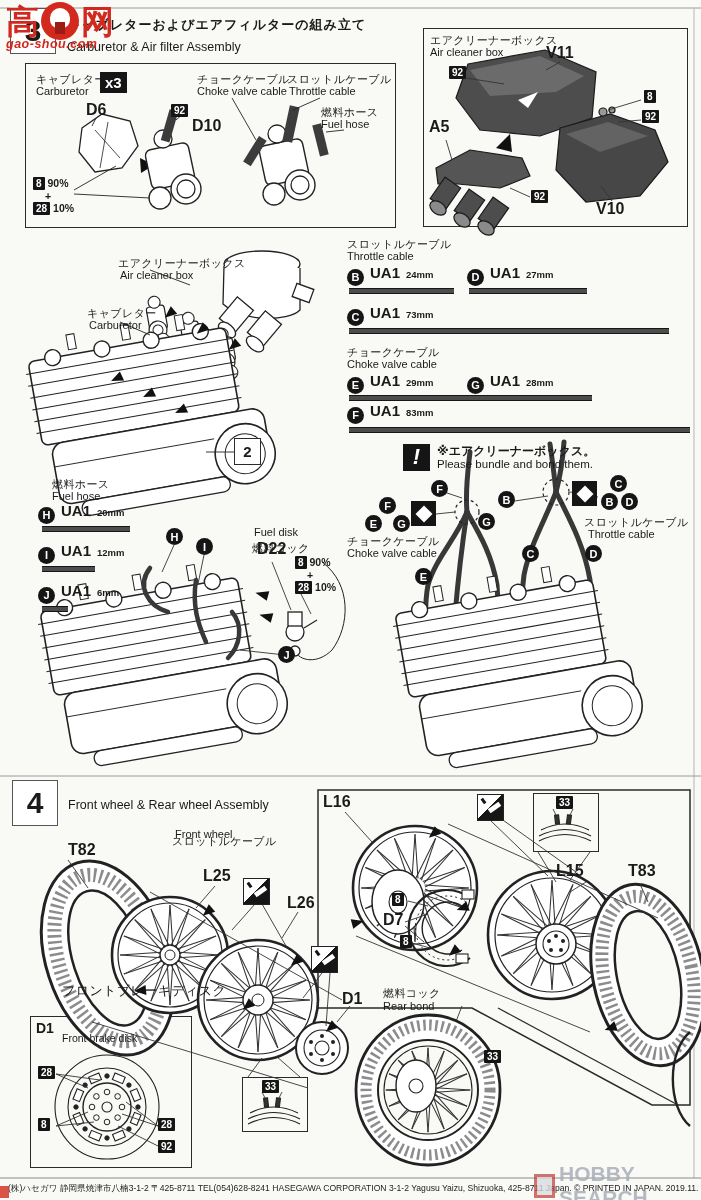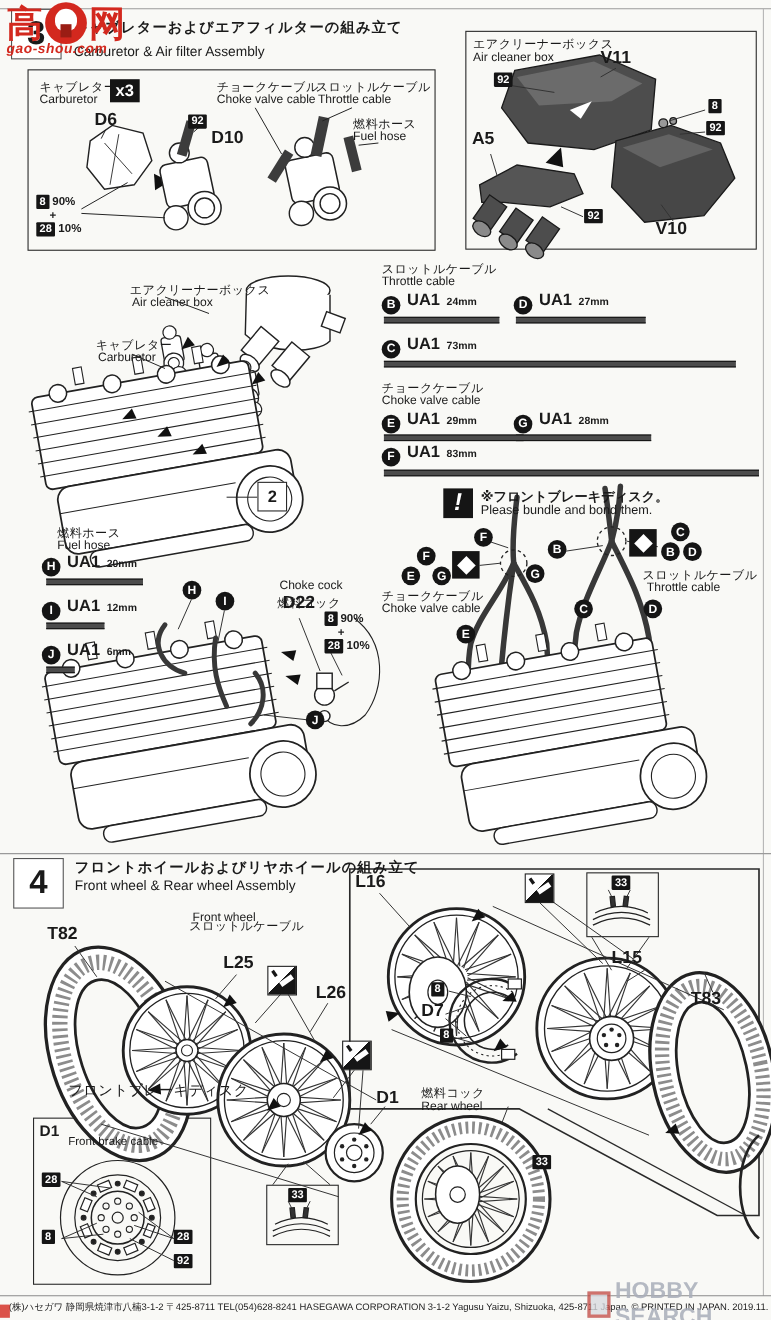--- a/index.html
+++ b/index.html
@@ -733,30 +733,30 @@
     <span class="code">UA1</span>
     <span class="len">6mm</span>
   </div>
   <div class="bar" style="left:42px;top:606px;width:26px"></div>
 
   <span class="clet txt" style="left:166px;top:528px">H</span>
   <span class="clet txt" style="left:196px;top:538px">I</span>
   <span class="clet txt" style="left:278px;top:646px">J</span>
 
   <div class="txt jp" style="left:252px;top:541px">燃料コック</div>
-  <div class="txt en" style="left:254px;top:526px">Choke cock</div>
+  <div class="txt en" style="left:254px;top:526px">Fuel disk</div>
   <div class="txt part" style="left:257px;top:540px">D22</div>
   <div class="paint" style="left:295px;top:556px">
     <div><span class="badge">8</span> <span>90%</span></div>
     <div style="padding-left:12px">+</div>
     <div><span class="badge">28</span> <span>10%</span></div>
   </div>
 
   <div class="warn" style="left:403px;top:444px"></div>
-  <div class="txt note-jp" style="left:437px;top:443px">※フロントブレーキディスク。</div>
+  <div class="txt note-jp" style="left:437px;top:443px">※エアクリーナーボックス。</div>
   <div class="txt note-en" style="left:437px;top:458px">Please bundle and bond them.</div>
 
   <span class="clet txt" style="left:431px;top:480px">F</span>
   <span class="clet txt" style="left:379px;top:497px">F</span>
   <span class="clet txt" style="left:365px;top:515px">E</span>
   <span class="clet txt" style="left:393px;top:515px">G</span>
   <div class="dicon" style="left:411px;top:501px"></div>
   <span class="clet txt" style="left:498px;top:491px">B</span>
   <span class="clet txt" style="left:478px;top:513px">G</span>
   <div class="dicon" style="left:572px;top:481px"></div>
@@ -765,48 +765,47 @@
   <span class="clet txt" style="left:621px;top:493px">D</span>
   <span class="clet txt" style="left:415px;top:568px">E</span>
   <span class="clet txt" style="left:522px;top:545px">C</span>
   <span class="clet txt" style="left:585px;top:545px">D</span>
   <div class="txt jp" style="left:347px;top:534px">チョークケーブル</div>
   <div class="txt en" style="left:347px;top:547px">Choke valve cable</div>
   <div class="txt jp" style="left:584px;top:515px">スロットルケーブル</div>
   <div class="txt en" style="left:588px;top:528px">Throttle cable</div>
 
   <div class="stepbox" style="left:12px;top:780px">4</div>
-  <div class="txt title-jp" style="left:68px;top:780px">フロントホイールおよびリヤホイールの組み立て</div>
   <div class="txt title-en" style="left:68px;top:798px">Front wheel &amp; Rear wheel Assembly</div>
 
   <div class="txt jp" style="left:172px;top:834px">スロットルケーブル</div>
   <div class="txt en" style="left:175px;top:828px">Front wheel</div>
-  <div class="txt part" style="left:43px;top:841px">T82</div>
+  <div class="txt part" style="left:68px;top:841px">T82</div>
   <div class="txt part" style="left:203px;top:867px">L25</div>
   <div class="glue" style="left:243px;top:878px"></div>
   <div class="txt part" style="left:287px;top:894px">L26</div>
   <div class="glue" style="left:311px;top:946px"></div>
   <div class="txt part" style="left:342px;top:990px">D1</div>
   <span class="badge txt" style="left:262px;top:1080px">33</span>
 
   <div class="txt part" style="left:323px;top:793px">L16</div>
   <div class="glue" style="left:477px;top:794px"></div>
   <span class="badge txt" style="left:556px;top:796px">33</span>
   <div class="txt part" style="left:556px;top:862px">L15</div>
-  <div class="txt part" style="left:628px;top:900px">T83</div>
+  <div class="txt part" style="left:628px;top:862px">T83</div>
   <span class="badge txt" style="left:392px;top:893px">8</span>
   <div class="txt part" style="left:383px;top:911px">D7</div>
   <span class="badge txt" style="left:400px;top:935px">8</span>
   <div class="txt jp" style="left:383px;top:986px">燃料コック</div>
-  <div class="txt en" style="left:383px;top:1000px">Rear wheel</div>
+  <div class="txt en" style="left:383px;top:1000px">Rear bond</div>
   <span class="badge txt" style="left:484px;top:1050px">33</span>
 
   <div class="txt part sm" style="left:36px;top:1020px">D1</div>
   <div class="txt jp" style="left:62px;top:982px;font-size:13px">フロントブレーキディスク</div>
-  <div class="txt en" style="left:62px;top:1032px;font-size:10.5px">Front brake cable</div>
+  <div class="txt en" style="left:62px;top:1032px;font-size:10.5px">Front brake disk</div>
   <span class="badge txt" style="left:38px;top:1066px">28</span>
   <span class="badge txt" style="left:38px;top:1118px">8</span>
   <span class="badge txt" style="left:158px;top:1118px">28</span>
   <span class="badge txt" style="left:158px;top:1140px">92</span>
 
   <div class="footer-text">(株)ハセガワ 静岡県焼津市八楠3-1-2 〒425-8711 TEL(054)628-8241   HASEGAWA CORPORATION 3-1-2 Yagusu Yaizu, Shizuoka, 425-8711 Japan.   © PRINTED IN JAPAN. 2019.11. BK8 (P) KU2</div>
 
   <div class="wm-top">
     <div class="wm-row">
       <span class="wm-kanji">高</span>

